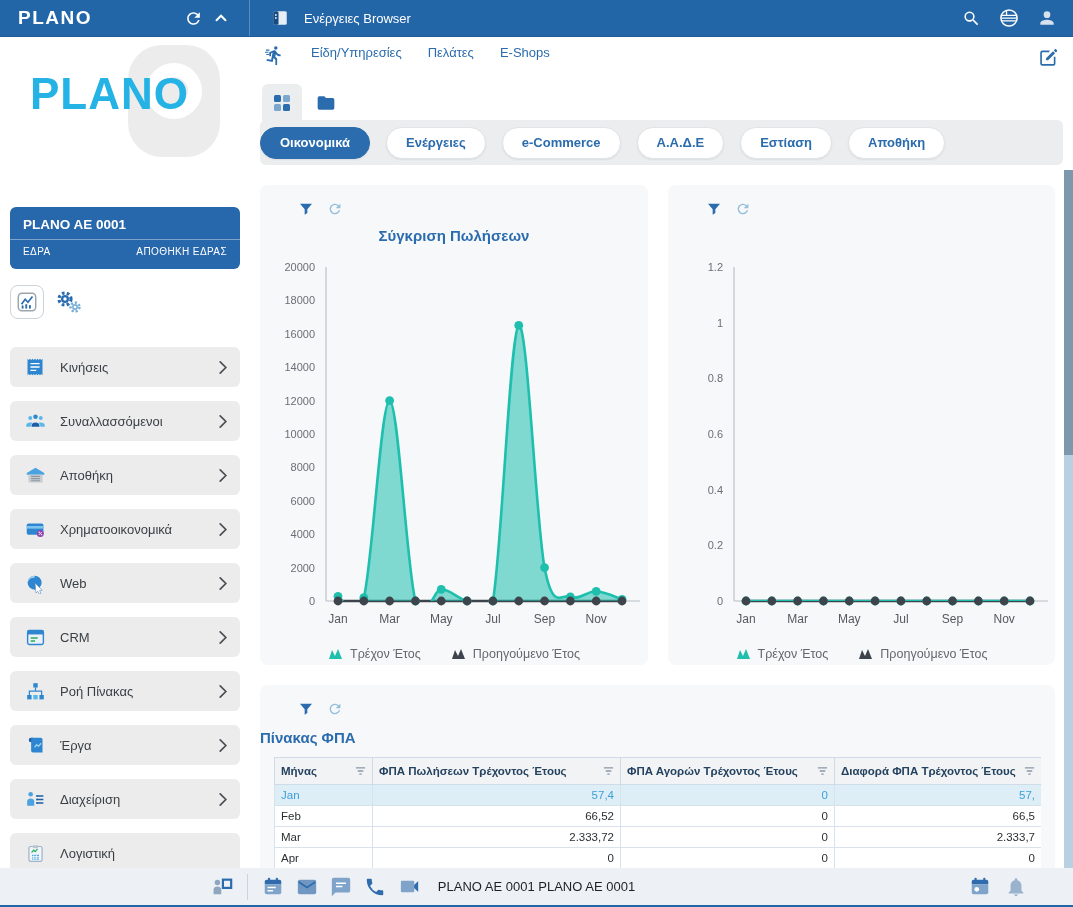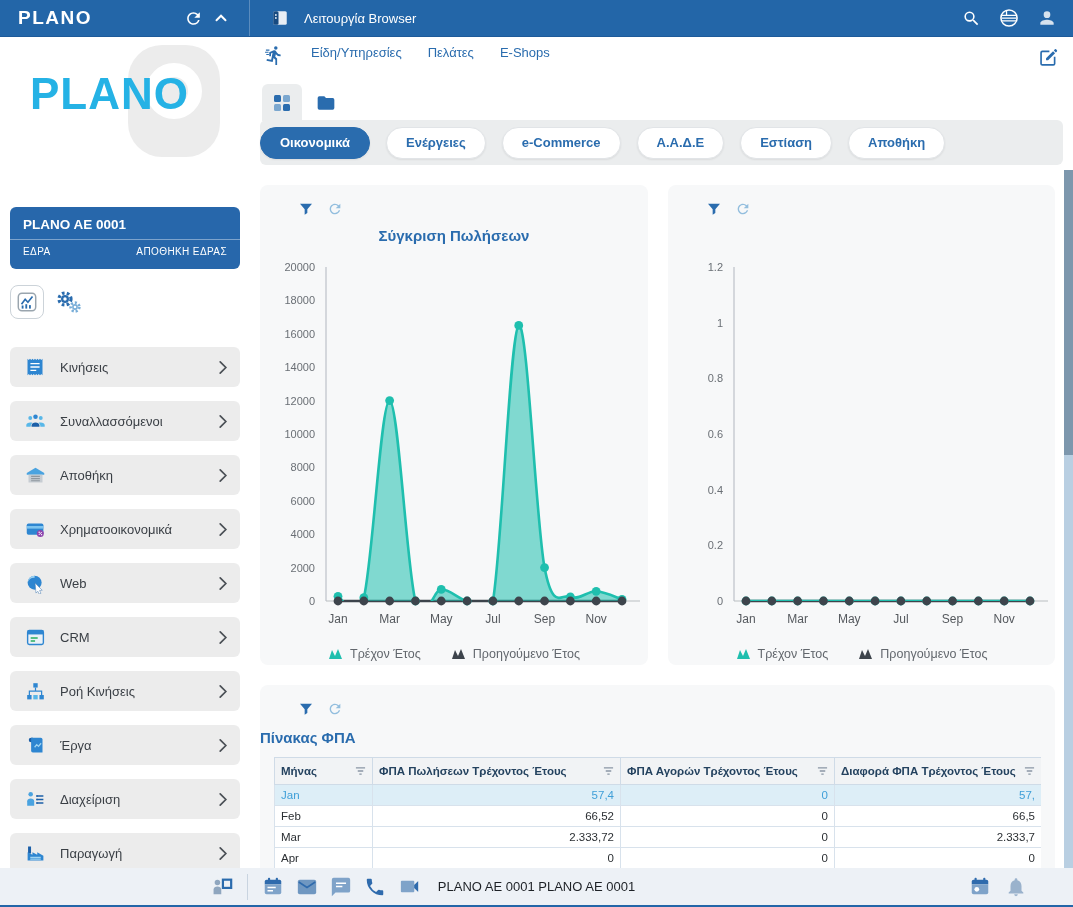--- a/index.html
+++ b/index.html
@@ -97,21 +97,21 @@
     </div>
     <div class="tb-mid">
       <span class="tb-ic">
         <svg width="18" height="18" viewBox="0 0 24 24">
             <rect x="3" y="3" width="18" height="18" rx="2" fill="#e8eef5"></rect>
             <rect x="3" y="3" width="7" height="18" rx="2" fill="#164a80"></rect>
             <circle cx="6.5" cy="8" r="1.2" fill="#e8eef5"></circle>
             <circle cx="6.5" cy="12" r="1.2" fill="#e8eef5"></circle>
           </svg>
       </span>
-      <span class="tb-mode">Λειτουργία Browser</span>
+      <span class="tb-mode">Ενέργειες Browser</span>
     </div>
     <div class="tb-right">
       <span class="tb-ic">
         <svg width="19" height="19" viewBox="0 0 24 24">
             <path fill="#fff" d="M15.5 14h-.79l-.28-.27A6.47 6.47 0 0 0 16 9.5 6.5 6.5 0 1 0 9.5 16c1.61 0 3.09-.59 4.23-1.57l.27.28v.79l5 4.99L20.49 19l-4.99-5zm-6 0A4.5 4.5 0 1 1 14 9.5 4.5 4.5 0 0 1 9.5 14z"></path>
           </svg>
       </span>
       <span class="tb-ic">
         <svg width="22" height="22" viewBox="0 0 24 24">
           <defs>
@@ -254,21 +254,21 @@
         <div class="menu-item">
           <span class="mi-icon">
             <svg width="21" height="21" viewBox="0 0 24 24">
               <rect x="9.5" y="2.5" width="5" height="5" fill="#2e86d1"></rect>
               <rect x="2.5" y="16" width="5" height="5" fill="#2e86d1"></rect>
               <rect x="9.5" y="16" width="5" height="5" fill="#58b7e8"></rect>
               <rect x="16.5" y="16" width="5" height="5" fill="#2e86d1"></rect>
               <path fill="none" stroke="#2e86d1" stroke-width="1.4" d="M12 7.5v4M5 16v-4.5h14V16"></path>
             </svg>
           </span>
-          <span class="mi-label">Ροή Κινήσεις</span>
+          <span class="mi-label">Ροή Πίνακας</span>
           <svg width="10" height="15" viewBox="0 0 10 16">
             <path fill="none" stroke="#4a4f55" stroke-width="1.8" stroke-linecap="round" d="m2 2 6 6-6 6"></path>
           </svg>
         </div>
         <div class="menu-item">
           <span class="mi-icon">
             <svg width="21" height="21" viewBox="0 0 24 24">
               <path fill="#1b5fa8" d="M7 3a2.7 2.7 0 0 0 0 5.4h2V3z"></path>
               <path fill="#2e86d1" d="M7 3h11a2 2 0 0 1 2 2v15H9a2 2 0 0 1-2-2z"></path>
               <path fill="none" stroke="#9fd4f2" stroke-width="1.5" d="m11 14 2.4-3 2 2 3-3.6"></path>
@@ -282,33 +282,20 @@
         <div class="menu-item">
           <span class="mi-icon">
             <svg width="21" height="21" viewBox="0 0 24 24">
               <circle cx="6.5" cy="6" r="2.6" fill="#4aa3e0"></circle>
               <path fill="#4aa3e0" d="M2.5 19v-5c0-2 1.8-3.2 4-3.2s4 1.2 4 3.2v5z"></path>
               <path stroke="#1b5fa8" stroke-width="1.8" d="M13 8h8M13 12h8M13 16h8"></path>
               <path stroke="#1b5fa8" stroke-width="1.8" d="M13 8h1.5M13 12h1.5M13 16h1.5"></path>
             </svg>
           </span>
           <span class="mi-label">Διαχείριση</span>
-          <svg width="10" height="15" viewBox="0 0 10 16">
-            <path fill="none" stroke="#4a4f55" stroke-width="1.8" stroke-linecap="round" d="m2 2 6 6-6 6"></path>
-          </svg>
-        </div>
-        <div class="menu-item">
-          <span class="mi-icon">
-            <svg width="21" height="21" viewBox="0 0 24 24">
-              <rect x="3.5" y="4" width="3.4" height="8" fill="#1b5fa8"></rect>
-              <path fill="#2e86d1" d="M3 20V10.5l5.5 3v-3l5.5 3v-3l7 4V20z"></path>
-              <path stroke="#9fd4f2" stroke-width="1.3" d="M6 16.5h12M6 18.5h12"></path>
-            </svg>
-          </span>
-          <span class="mi-label">Παραγωγή</span>
           <svg width="10" height="15" viewBox="0 0 10 16">
             <path fill="none" stroke="#4a4f55" stroke-width="1.8" stroke-linecap="round" d="m2 2 6 6-6 6"></path>
           </svg>
         </div>
         <div class="menu-item">
           <span class="mi-icon">
             <svg width="21" height="21" viewBox="0 0 24 24">
               <rect x="4.5" y="4" width="15" height="17" rx="2" fill="#f2f6fa" stroke="#9fb3c8" stroke-width="1.4"></rect>
               <rect x="9" y="2.5" width="6" height="3.4" rx="1" fill="#b9c6d2"></rect>
               <path fill="none" stroke="#27ae60" stroke-width="1.4" d="m7.5 11 2.4-2.8 1.8 1.6 2.6-3"></path>

